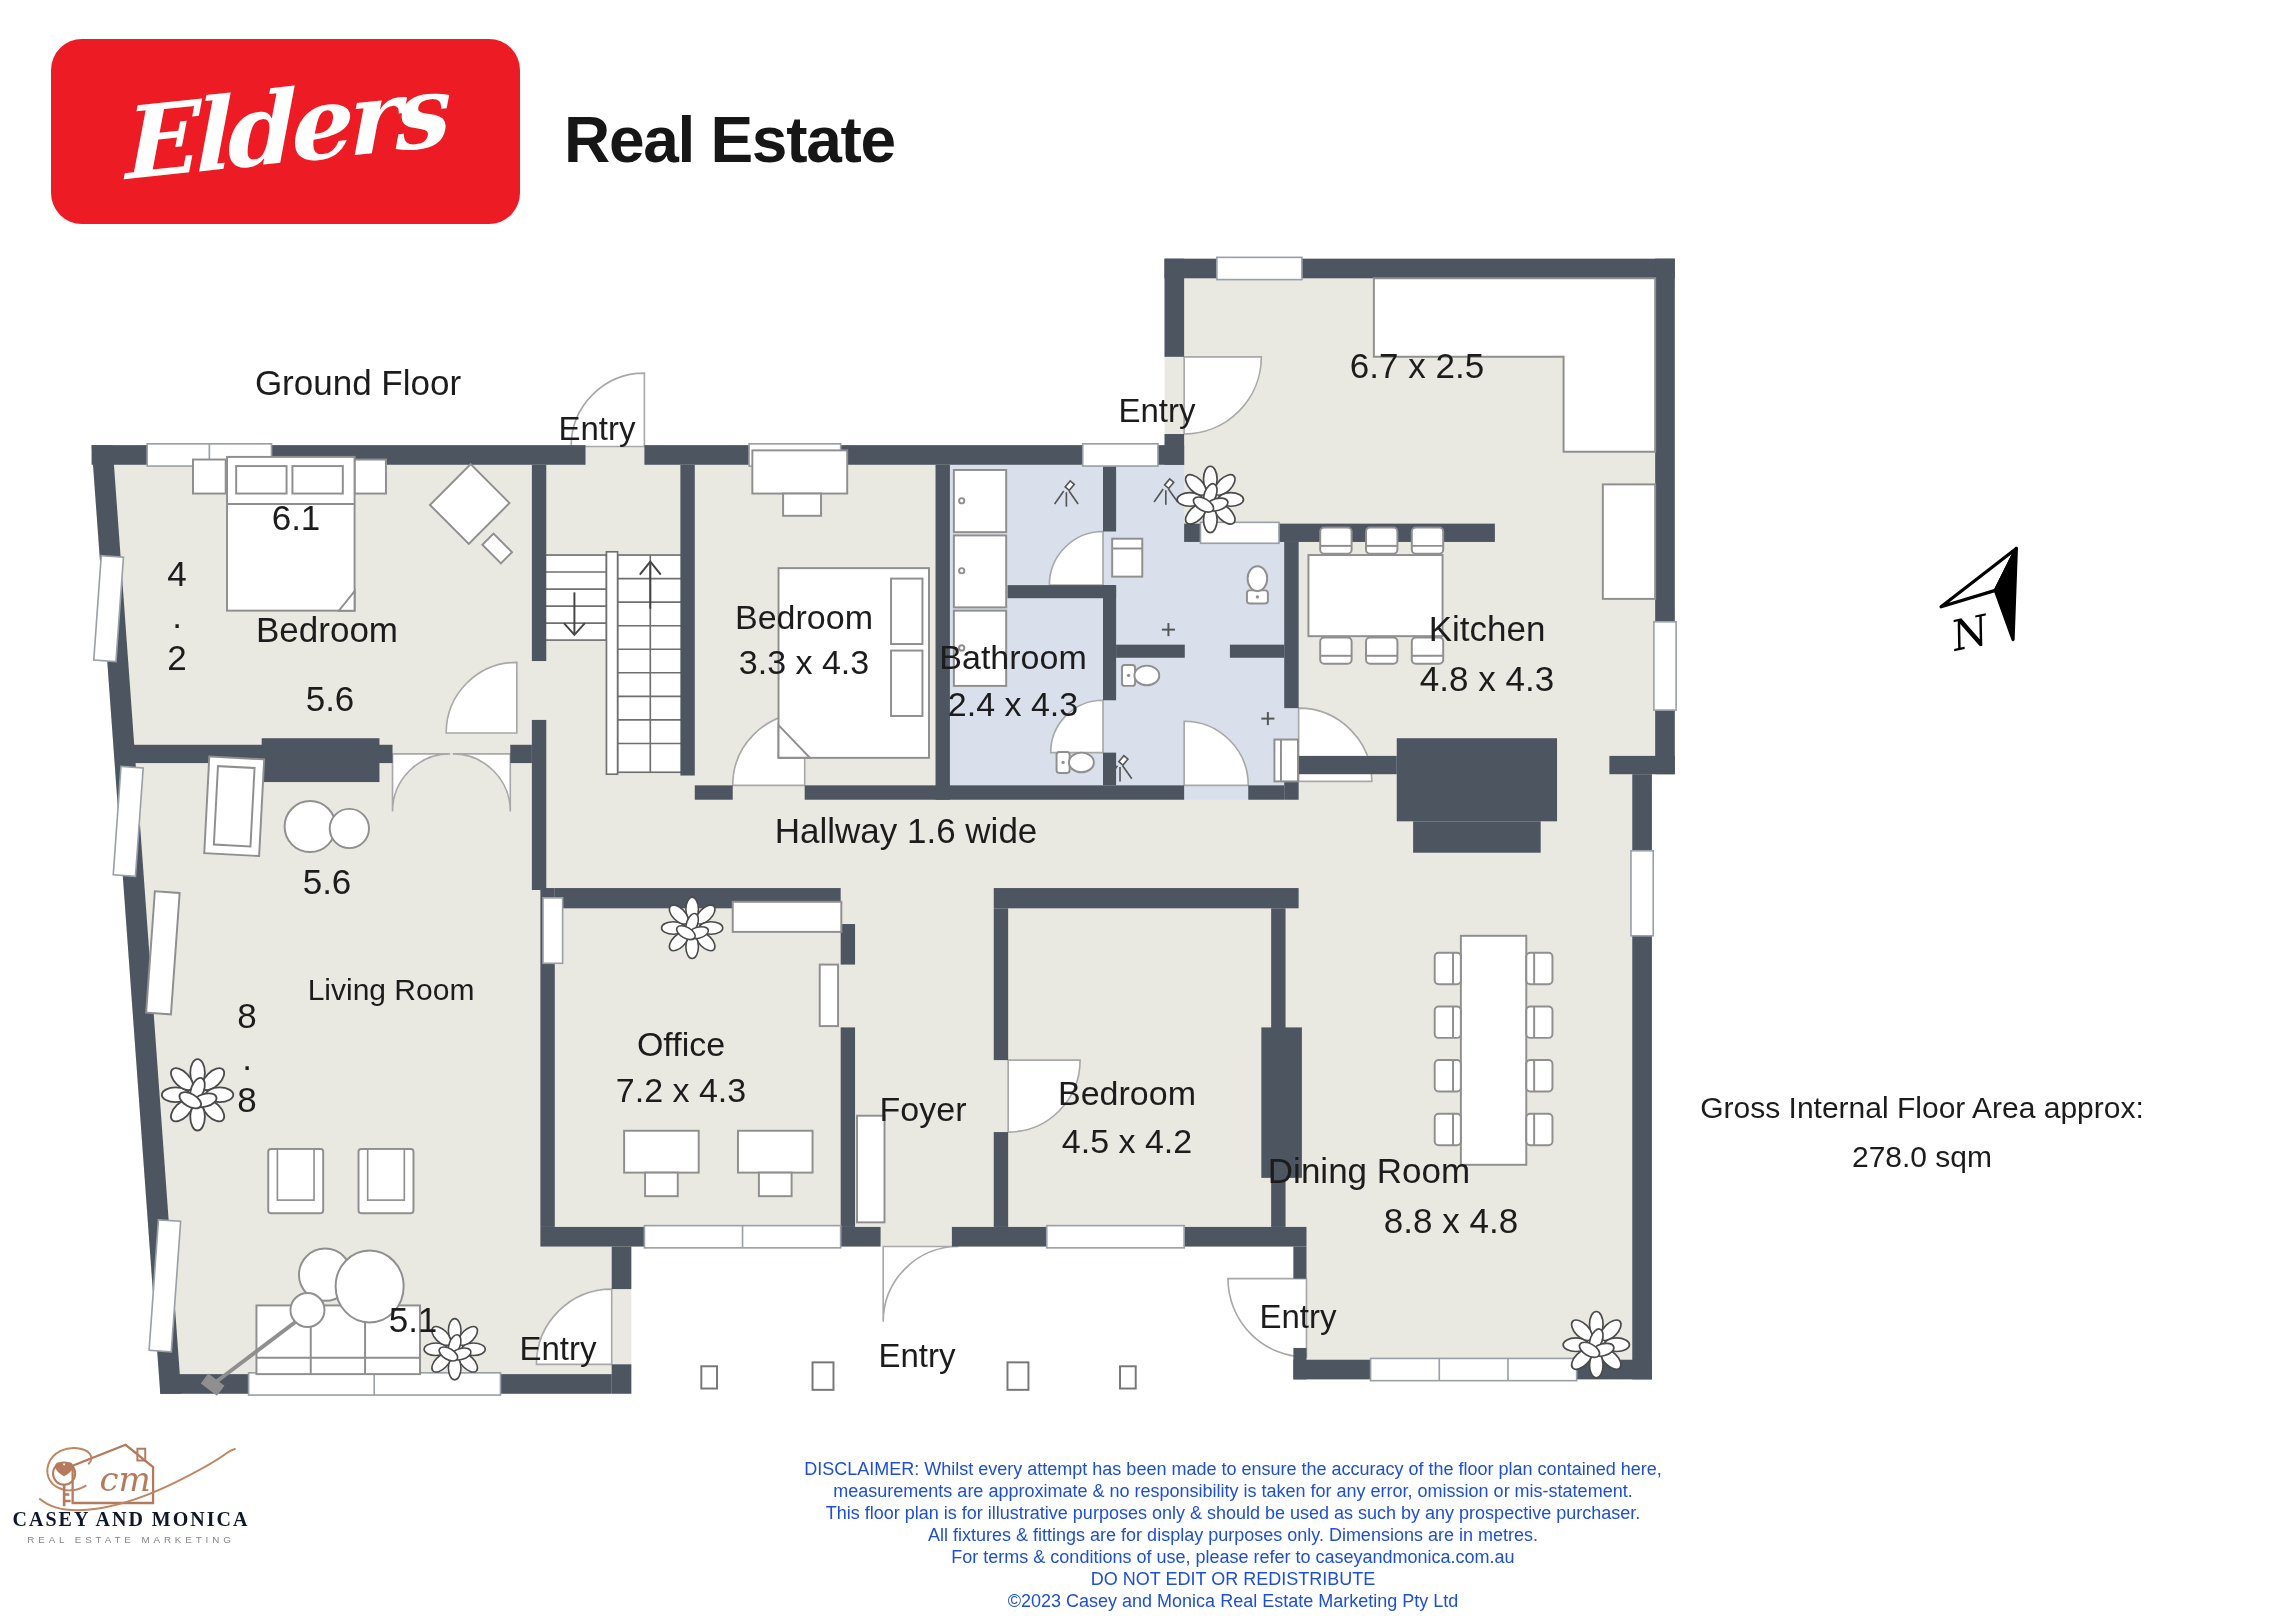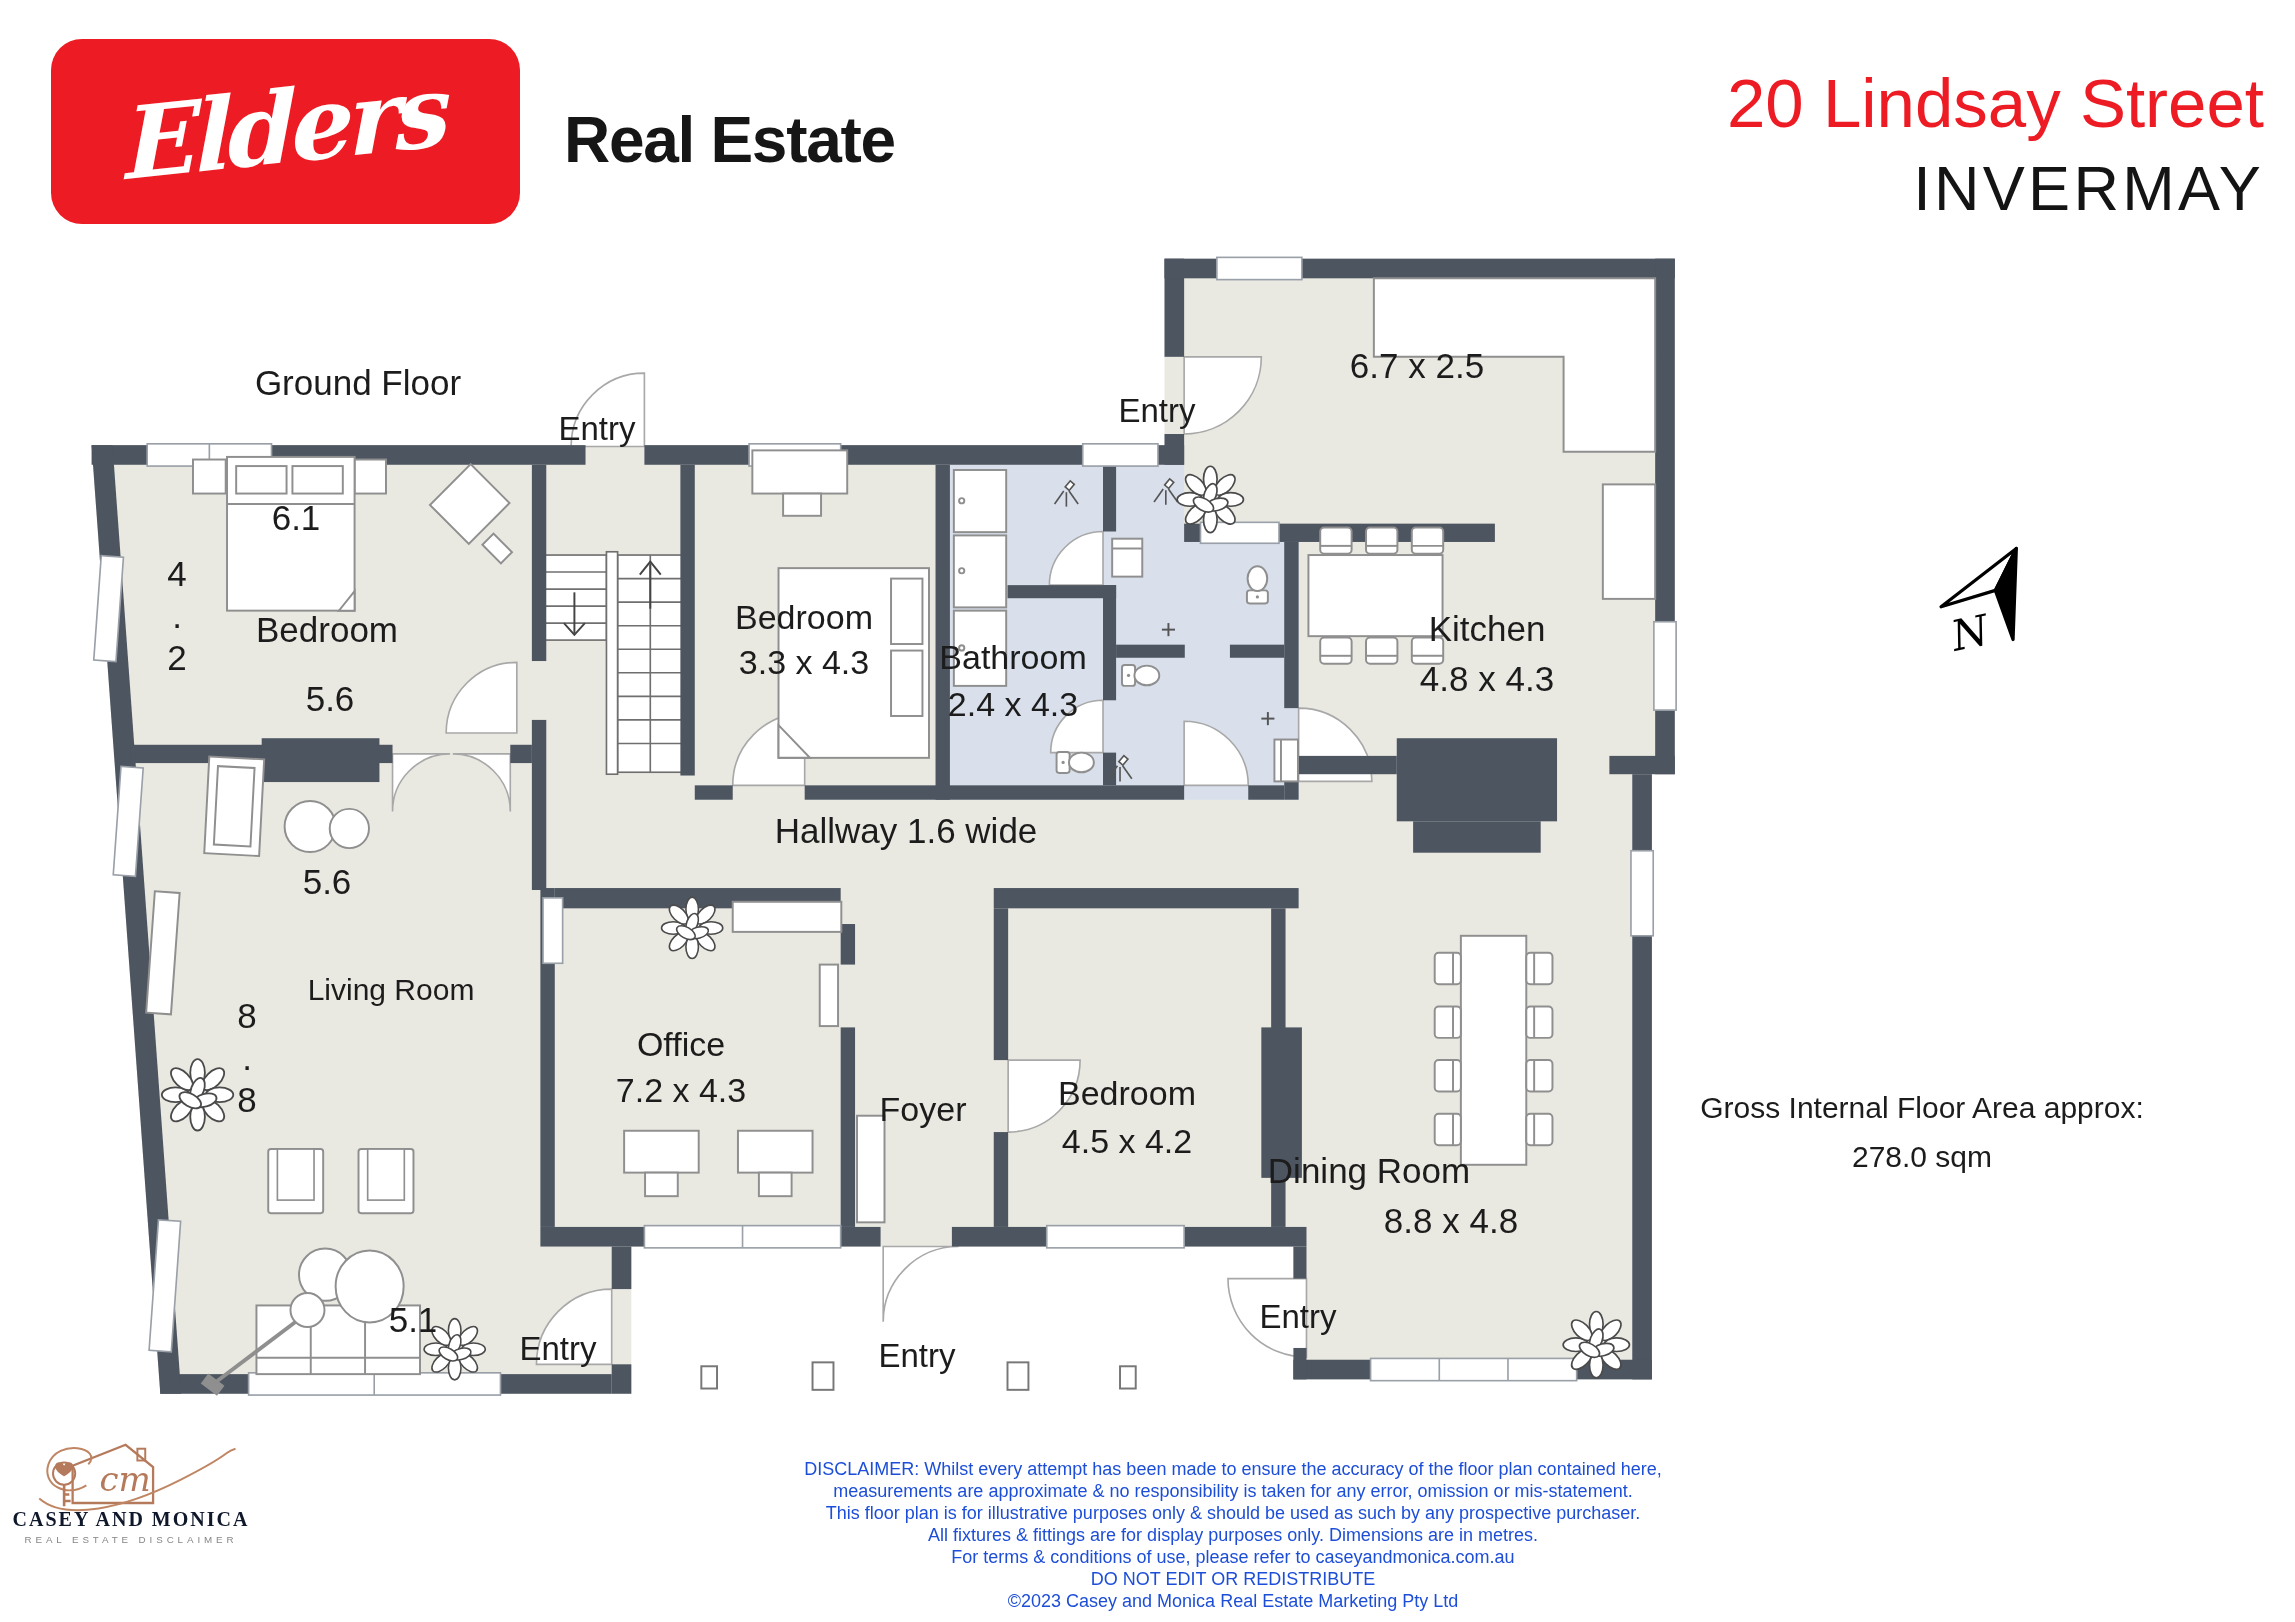--- a/index.html
+++ b/index.html
@@ -389,24 +389,20 @@
       <path d="M58,50 C52,40 40,46 46,56 C50,62 58,66 58,66 C58,66 66,62 70,56 C76,46 64,40 58,50 Z" fill="#b5795b" stroke="none"></path>
       <path d="M58,79 L58,112 M58,104 L68,104 M58,94 L66,94" stroke-width="4"></path>
       <text x="112" y="88" font-family="DejaVu Serif, serif" font-style="italic" font-size="52" fill="#b5795b" stroke="none">cm</text>
     </g>
   </svg>
 
   <div class="elders-box">
     <span class="elders-script">Elders</span>
   </div>
   <div class="brand-suffix">Real Estate</div>
-  <div class="addr">
-    <div class="addr-line1">20 Lindsay Street</div>
-    <div class="addr-line2">INVERMAY</div>
-  </div>
 
   <div class="lbl" style="left:358px;top:383px;font-size:35px">Ground Floor</div>
   <div class="lbl" style="left:597px;top:429px;font-size:33px">Entry</div>
   <div class="lbl" style="left:1157px;top:411px;font-size:33px">Entry</div>
   <div class="lbl" style="left:1417px;top:366px;font-size:35px">6.7 x 2.5</div>
 
   <div class="lbl" style="left:296px;top:518px;font-size:35px">6.1</div>
   <div class="lbl col" style="left:177px;top:616px;font-size:35px">
     <span>4</span>
     <span>.</span>
@@ -449,21 +445,21 @@
   <div class="lbl" style="left:558px;top:1349px;font-size:33px">Entry</div>
   <div class="lbl" style="left:917px;top:1356px;font-size:33px">Entry</div>
   <div class="lbl" style="left:1298px;top:1317px;font-size:33px">Entry</div>
 
   <div class="lbl" style="left:1922px;top:1108px;font-size:30px">Gross Internal Floor Area approx:</div>
   <div class="lbl" style="left:1922px;top:1157px;font-size:30px">278.0 sqm</div>
 
   <div class="north-n">N</div>
 
   <div class="agency-name">CASEY AND MONICA</div>
-  <div class="agency-tag">REAL ESTATE DISCLAIMER</div>
+  <div class="agency-tag">REAL ESTATE MARKETING</div>
 
   <div class="disclaimer">
     <div>DISCLAIMER: Whilst every attempt has been made to ensure the accuracy of the floor plan contained here,</div>
     <div>measurements are approximate &amp; no responsibility is taken for any error, omission or mis-statement.</div>
     <div>This floor plan is for illustrative purposes only &amp; should be used as such by any prospective purchaser.</div>
     <div>All fixtures &amp; fittings are for display purposes only. Dimensions are in metres.</div>
     <div>For terms &amp; conditions of use, please refer to caseyandmonica.com.au</div>
     <div>DO NOT EDIT OR REDISTRIBUTE</div>
     <div>©2023 Casey and Monica Real Estate Marketing Pty Ltd</div>
   </div>

